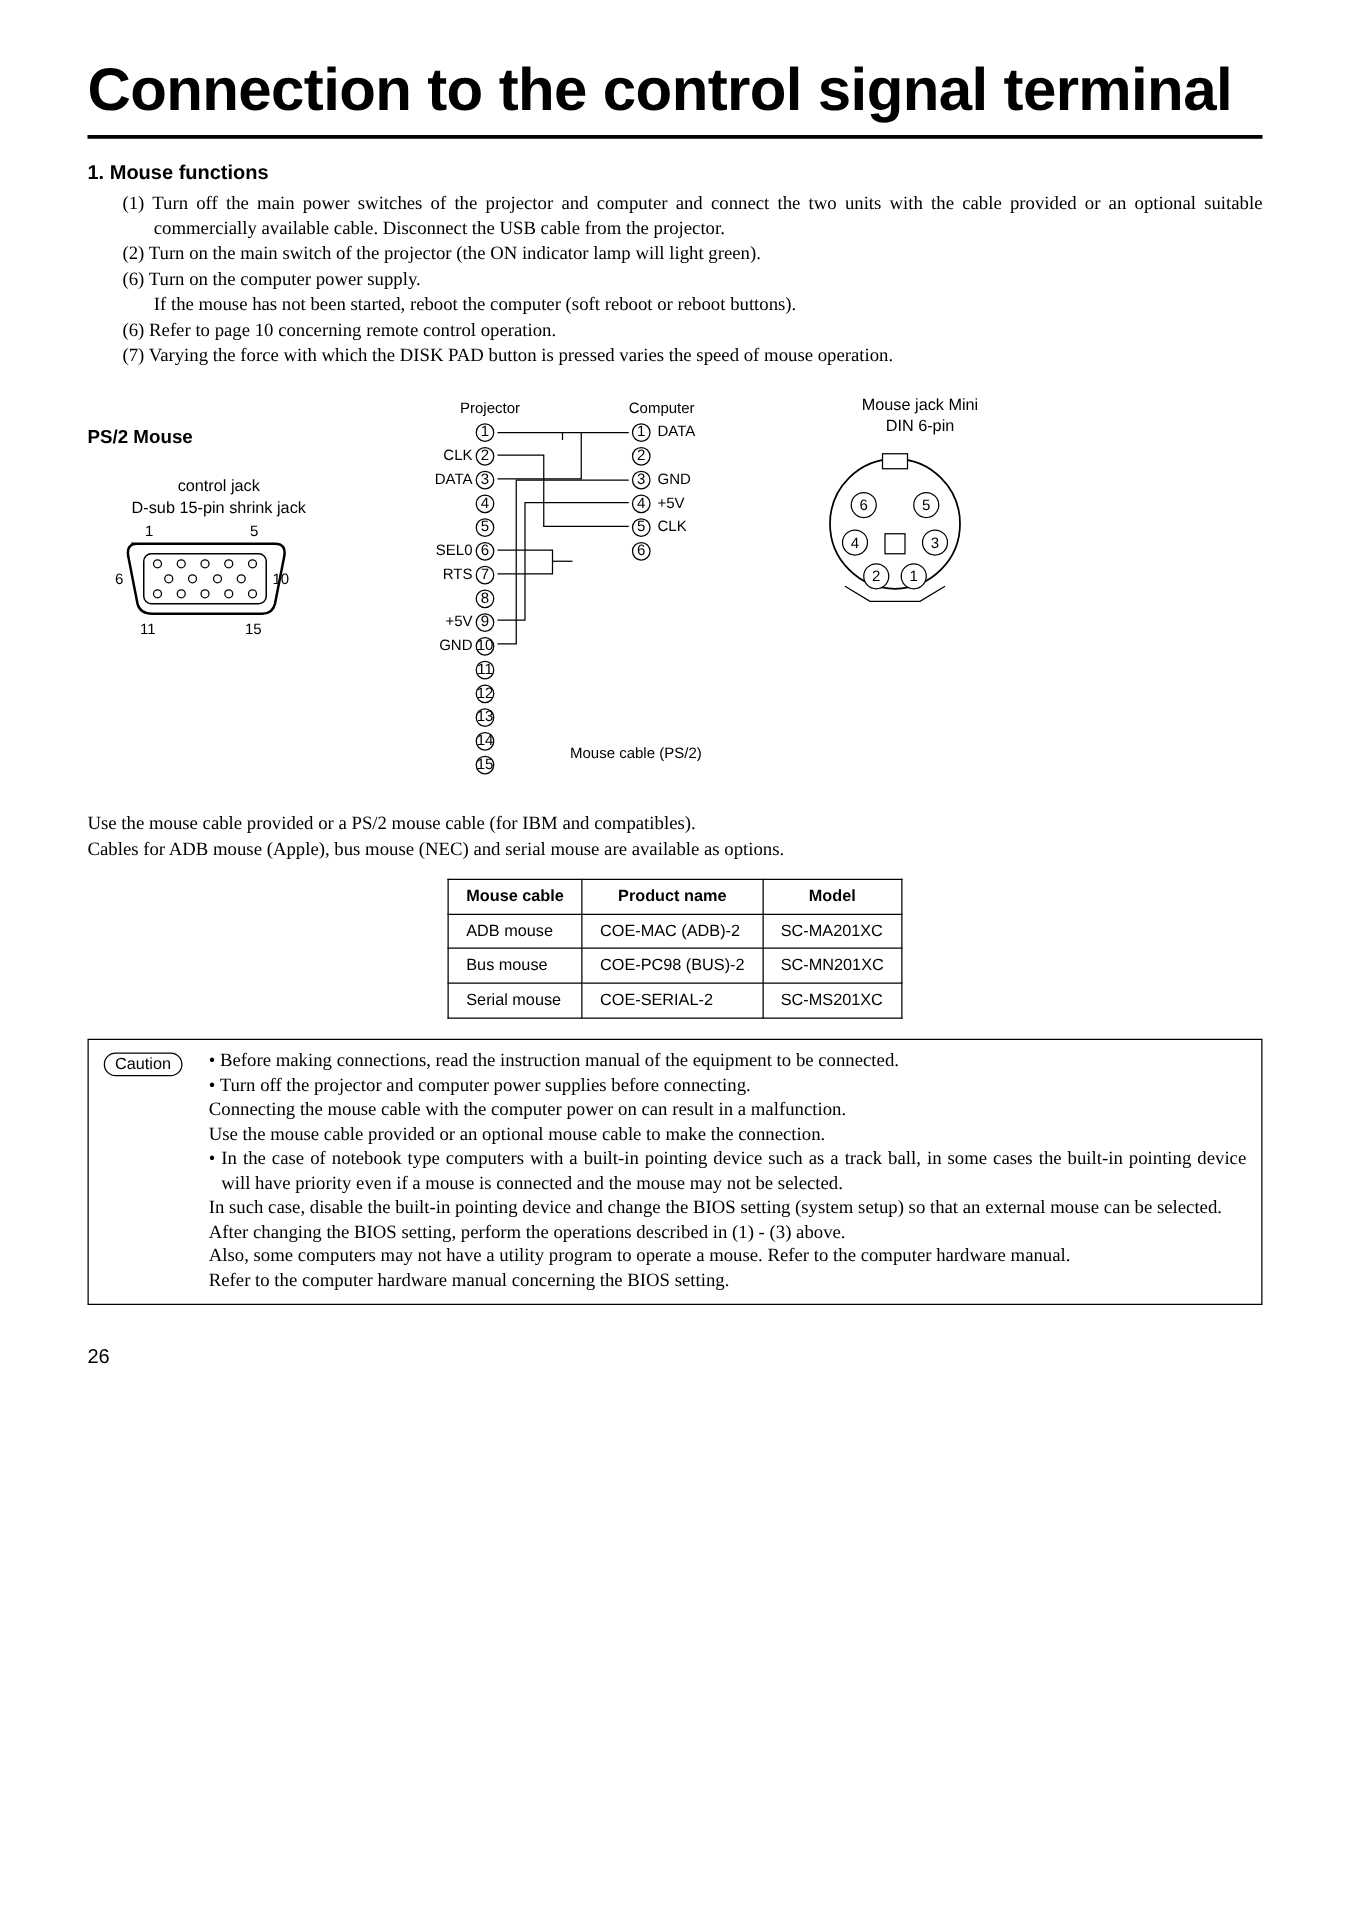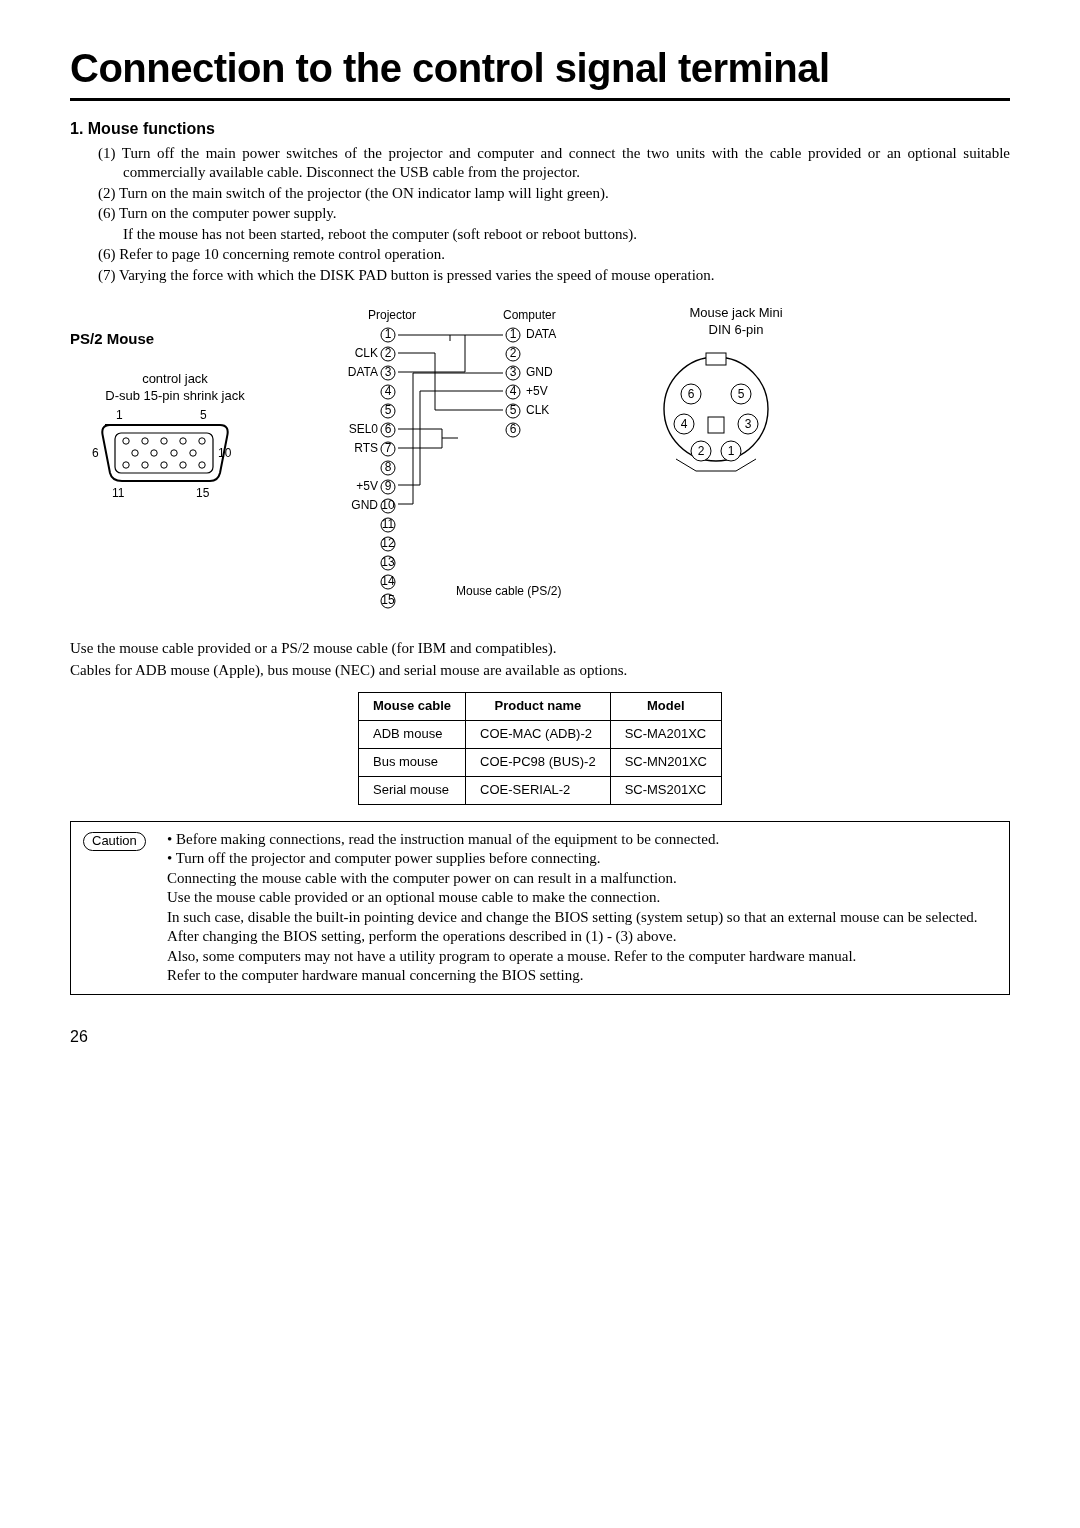--- a/index.html
+++ b/index.html
@@ -9,21 +9,21 @@
     margin: 0;
     padding: 42px 70px 30px 70px;
     background: #fff;
     color: #000;
     width: 1080px;
     box-sizing: border-box;
   }
   .page-title {
     font-family: Arial, Helvetica, sans-serif;
     font-weight: bold;
-    font-size: 40px;
+    font-size: 48px;
     letter-spacing: -0.5px;
     border-bottom: 3px solid #000;
     padding-bottom: 4px;
     margin: 0 0 18px 0;
   }
   .section-head {
     font-family: Arial, Helvetica, sans-serif;
     font-weight: bold;
     font-size: 16px;
     margin: 8px 0 4px 0;
@@ -321,20 +321,21 @@
 </tbody>
   </table>
 
 <div class="caution-box">
   <span class="caution-label">Caution</span>
   <div class="caution-body">
     <div class="bullet">• Before making connections, read the instruction manual of the equipment to be connected.</div>
     <div class="bullet">• Turn off the projector and computer power supplies before connecting.</div>
     <div>Connecting the mouse cable with the computer power on can result in a malfunction.</div>
     <div>Use the mouse cable provided or an optional mouse cable to make the connection.</div>
+    <div class="bullet">• In the case of notebook type computers with a built-in pointing device such as a track ball, in some cases the built-in pointing device will have priority even if a mouse is connected and the mouse may not be selected.</div>
     <div>In such case, disable the built-in pointing device and change the BIOS setting (system setup) so that an external mouse can be selected.</div>
     <div>After changing the BIOS setting, perform the operations described in (1) - (3) above.</div>
     <div>Also, some computers may not have a utility program to operate a mouse. Refer to the computer hardware manual.</div>
     <div>Refer to the computer hardware manual concerning the BIOS setting.</div>
   </div>
   <div style="clear:both"></div>
 </div>
 
 <div class="page-num">26</div>
 

